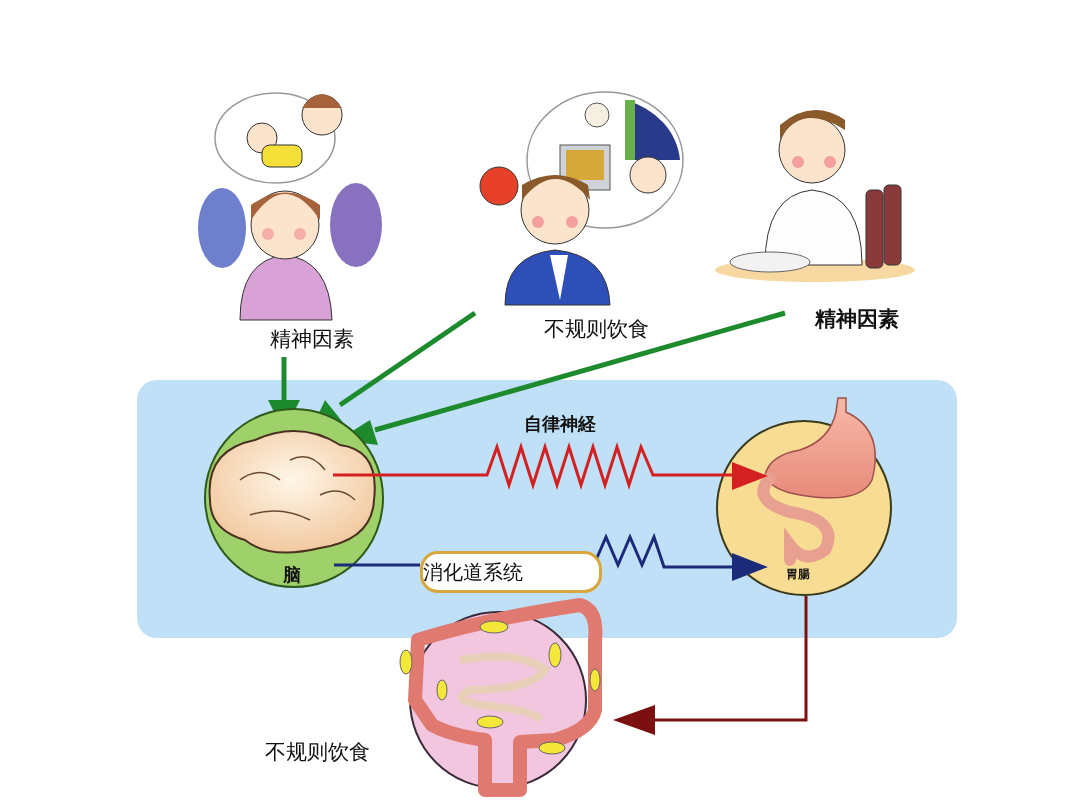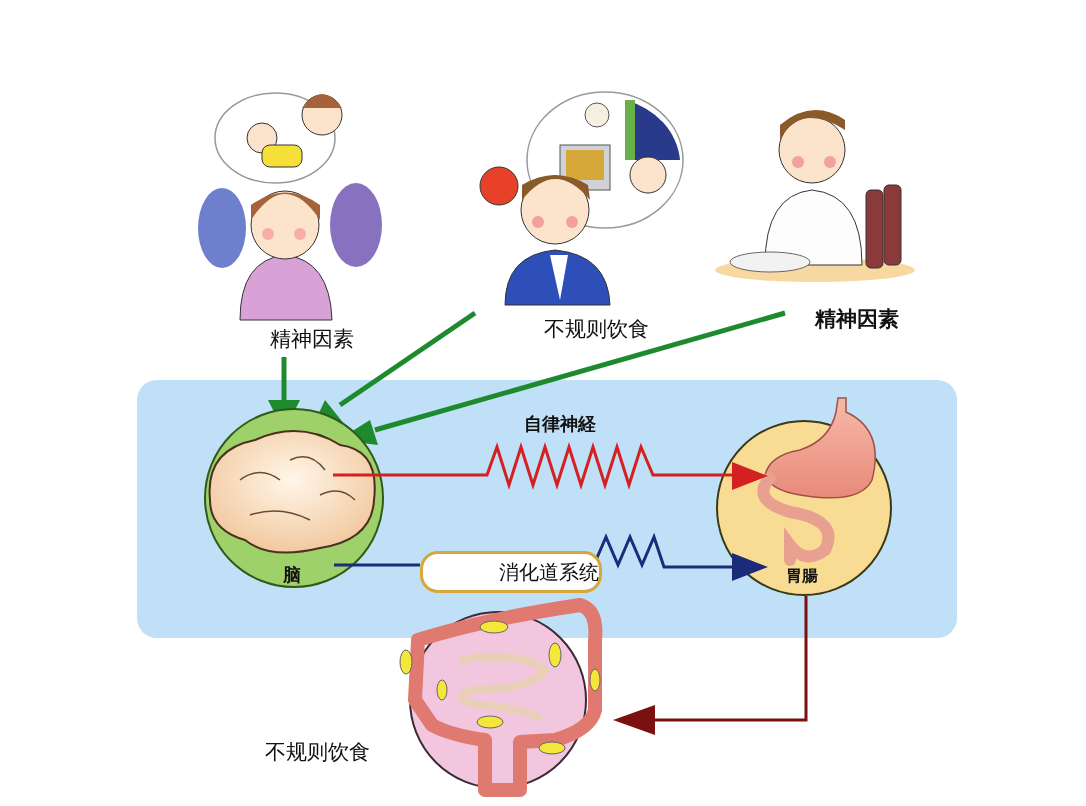--- a/index.html
+++ b/index.html
@@ -5,21 +5,21 @@
   html, body { margin:0; padding:0; }
   body { width:1086px; height:806px; background:#ffffff; position:relative; overflow:hidden;
          font-family:"DejaVu Sans", sans-serif; }
   .label { position:absolute; font-size:21px; color:#111; font-weight:normal; white-space:nowrap; }
   .label.bold { font-weight:bold; }
   .panel { position:absolute; left:137px; top:380px; width:820px; height:258px;
            background:#bfe0f6; border-radius:20px; }
   svg { position:absolute; left:0; top:0; }
   .pill { position:absolute; left:420px; top:551px; width:176px; height:36px; border-radius:18px;
           background:#fff; border:3px solid #d8a63a; box-shadow:0 0 0 2px #fff inset;
-          display:flex; align-items:center; justify-content:flex-end; font-size:20px; color:#111; }
+          display:flex; align-items:center; justify-content:flex-start; font-size:20px; color:#111; }
 </style>
 </head>
 <body>
 
 <div class="panel"></div>
 
 <svg width="1086" height="806" viewBox="0 0 1086 806">
   <defs>
     <radialGradient id="brainG" cx="50%" cy="40%" r="60%">
       <stop offset="0%" stop-color="#fff6e8"></stop>
@@ -131,14 +131,14 @@
 <div class="label" style="left:238px;top:325px;margin-left:32px;">精神因素</div>
 <div class="label" style="left:496px;top:315px;margin-left:48px;">不规则饮食</div>
 <div class="label bold" style="left:815px;top:305px;">精神因素</div>
 
 <div class="label bold" style="left:524px;top:412px;font-size:18px;">自律神経</div>
 <div class="pill">
     <span>消化道系统</span>
   </div>
 
 <div class="label bold" style="left:283px;top:563px;font-size:18px;">脑</div>
-<div class="label bold" style="left:786px;top:566px;font-size:16px;">胃腸</div>
+<div class="label bold" style="left:786px;top:566px;font-size:12px;">胃腸</div>
 <div class="label" style="left:265px;top:738px;">不规则饮食</div>
 
 </body></html>

